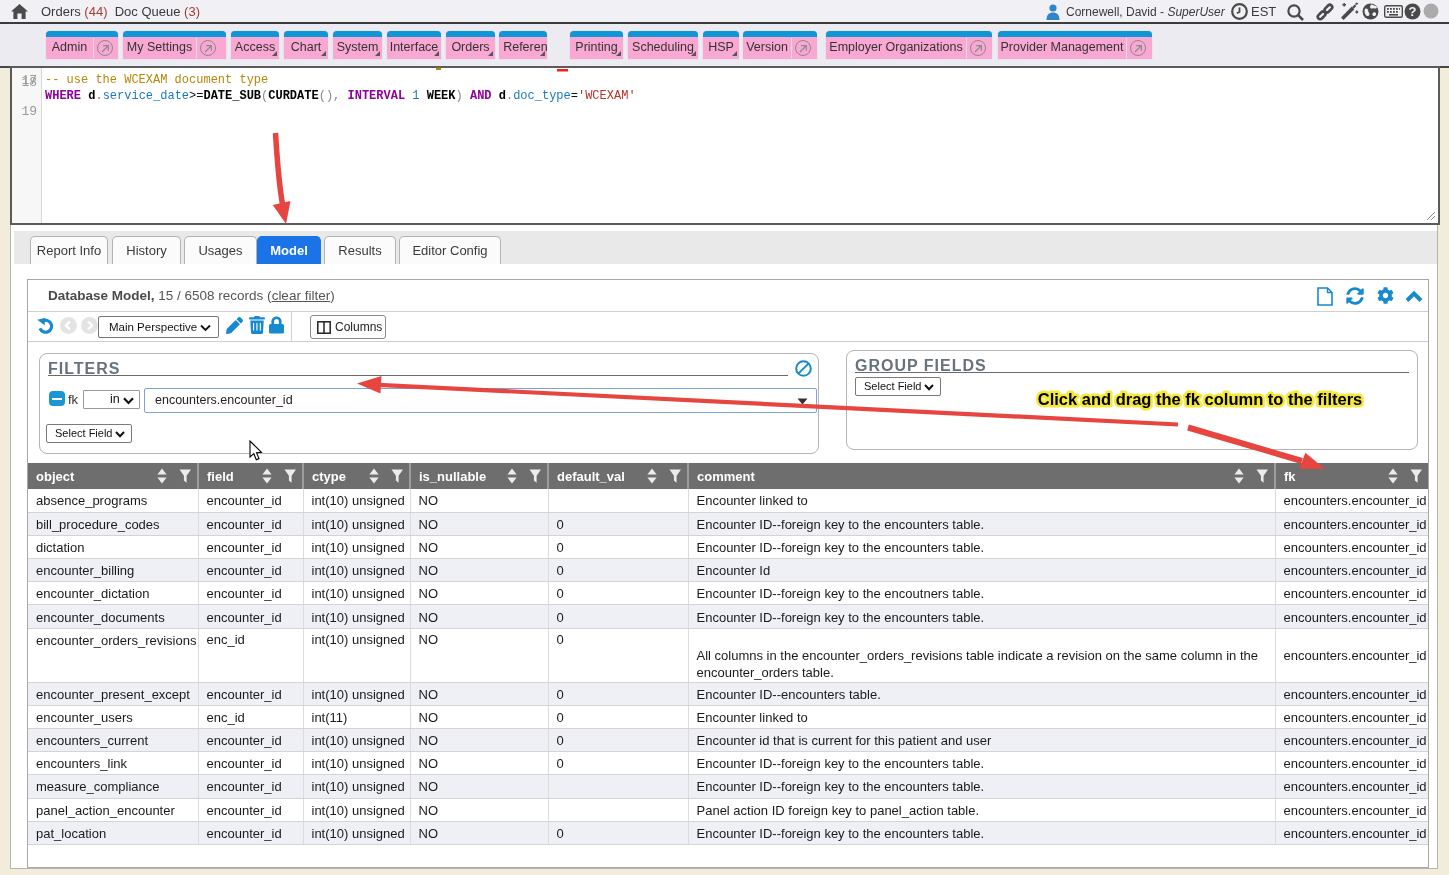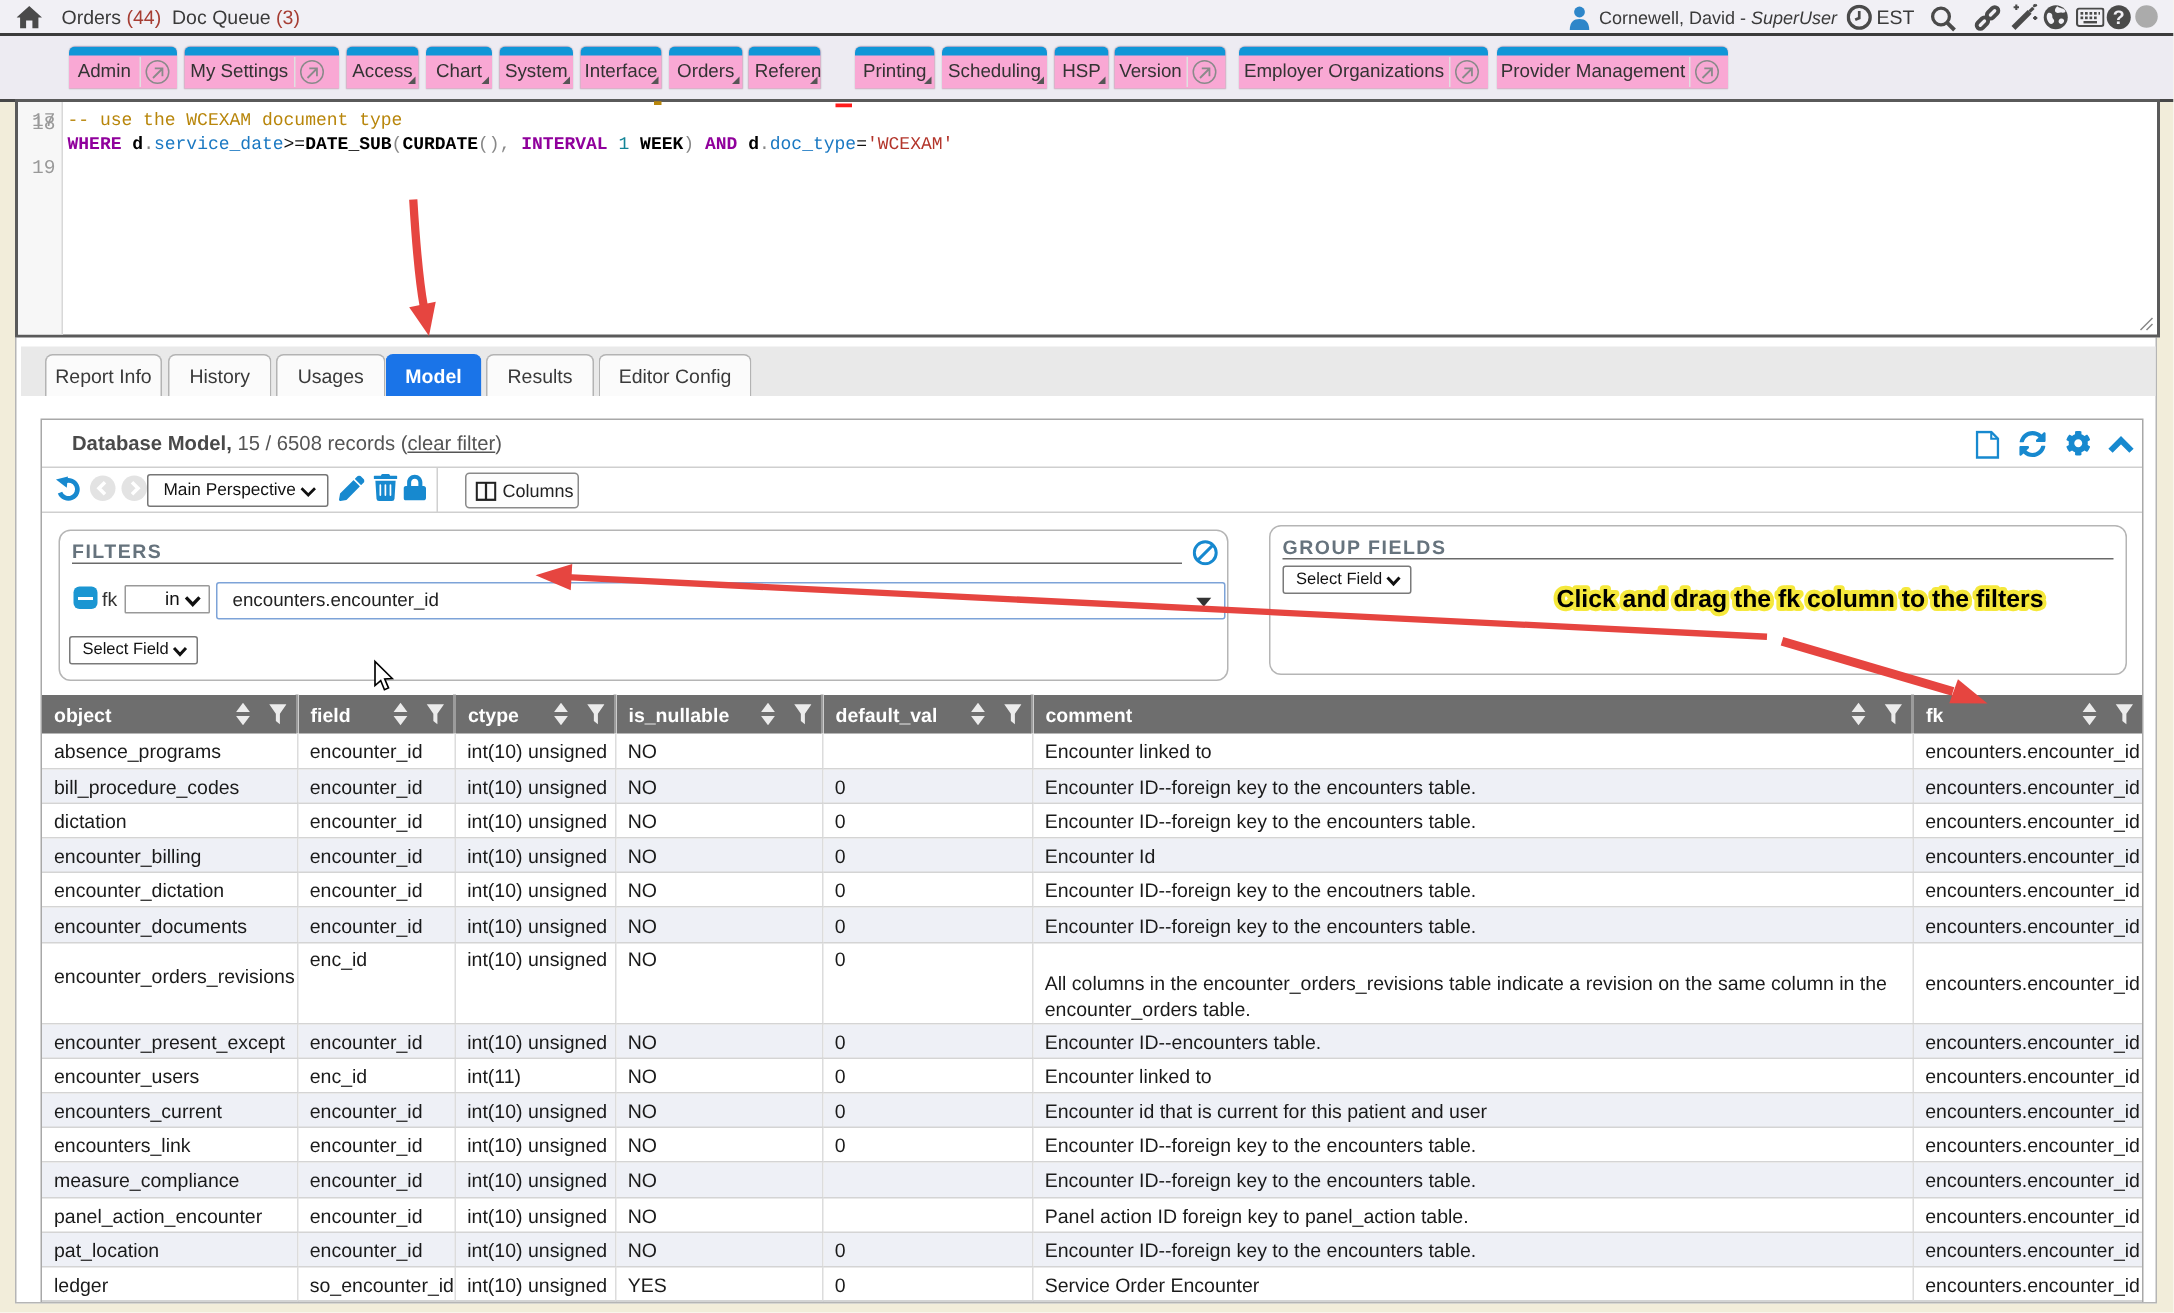--- a/index.html
+++ b/index.html
@@ -40,21 +40,21 @@
   .ltab { position:absolute; bottom:0; height:28px; background:#fbfbfb; border:1px solid #b3b3b3; border-bottom:none; border-radius:5px 5px 0 0; font-size:13px; color:#3a3a3a; text-align:center; line-height:27px; }
   .ltab.sel { background:#1a74e8; color:#fff; border-color:#1a74e8; font-weight:bold; }
 
   
   #panel { position:absolute; left:27px; top:279px; width:1402px; height:589px; background:#fff; border:1px solid #a8a8a8; }
   #phead { position:absolute; left:0; top:0; width:100%; height:32px; border-bottom:1px solid #cfcfcf; font-size:13.5px; color:#4a4a4a; line-height:31px; }
   #ptool { position:absolute; left:0; top:32px; width:100%; height:30px; border-bottom:1px solid #cfcfcf; }
 
   
   .fbox { position:absolute; background:#fff; border:1px solid #b5b5b5; border-radius:8px; }
-  .fbox .flabel { position:absolute; left:8px; top:6px; font-size:13px; font-weight:bold; color:#66737d; letter-spacing:1px; }
+  .fbox .flabel { position:absolute; left:8px; top:6px; font-size:16px; font-weight:bold; color:#66737d; letter-spacing:1px; }
   .fbox .fline { position:absolute; left:8px; top:21px; height:1px; background:#6a6a6a; }
 
   
   #dtable { position:absolute; left:0px; top:183px; width:1400px; border-collapse:collapse; table-layout:fixed; font-size:13px; color:#1a1a1a; }
   #dtable th { background:#6e6e6e; color:#fff; font-size:13px; font-weight:bold; text-align:left; padding:0 0 0 8px; height:26px; border-right:2px solid #9c9c9c; position:relative; }
   #dtable td { padding:1px 8px 0 8px; height:23.2px; border-right:1px solid #dcdcdc; border-bottom:1px solid #d4d4d4; vertical-align:middle; overflow:hidden; white-space:nowrap; }
   #dtable tr.alt td { background:#eef0f6; }
   #dtable td:last-child, #dtable th:last-child { border-right:none; }
   .hicons { position:absolute; right:6px; top:5px; }
 </style>
@@ -442,21 +442,21 @@
         <tr class="alt">
           <td>encounter_documents</td>
           <td>encounter_id</td>
           <td>int(10) unsigned</td>
           <td>NO</td>
           <td>0</td>
           <td>Encounter ID--foreign key to the encounters table.</td>
           <td>encounters.encounter_id</td>
         </tr>
         <tr>
-          <td style="padding-top:14px;vertical-align:top">encounter_orders_revisions</td>
+          <td style="padding-top:4px;vertical-align:top">encounter_orders_revisions</td>
           <td style="padding-top:3px;vertical-align:top">enc_id</td>
           <td style="padding-top:3px;vertical-align:top">int(10) unsigned</td>
           <td style="padding-top:3px;vertical-align:top">NO</td>
           <td style="padding-top:3px;vertical-align:top">0</td>
           <td style="height:37px;white-space:normal;line-height:17.5px;padding-top:18px">All columns in the encounter_orders_revisions table indicate a revision on the same column in the<br>encounter_orders table.</td>
           <td style="vertical-align:middle">encounters.encounter_id</td>
         </tr>
         <tr class="alt">
           <td>encounter_present_except</td>
           <td>encounter_id</td>
@@ -513,29 +513,20 @@
         </tr>
         <tr class="alt">
           <td>pat_location</td>
           <td>encounter_id</td>
           <td>int(10) unsigned</td>
           <td>NO</td>
           <td>0</td>
           <td>Encounter ID--foreign key to the encounters table.</td>
           <td>encounters.encounter_id</td>
         </tr>
-        <tr>
-          <td>ledger</td>
-          <td>so_encounter_id</td>
-          <td>int(10) unsigned</td>
-          <td>YES</td>
-          <td>0</td>
-          <td>Service Order Encounter</td>
-          <td>encounters.encounter_id</td>
-        </tr>
       </tbody>
   </table>
 </div>
 
 <svg class="abs" style="left:0;top:0;z-index:50;pointer-events:none" width="1449" height="875" viewBox="0 0 1449 875">
 
   <rect x="436" y="67.5" width="5" height="2.5" fill="#b8860b"></rect>
   <rect x="557" y="69" width="11" height="2.5" fill="#ff1b1b"></rect>
 
   <path d="M275.5 133 Q278.5 182 282.5 204" stroke="#e64540" stroke-width="5.5" fill="none"></path>

